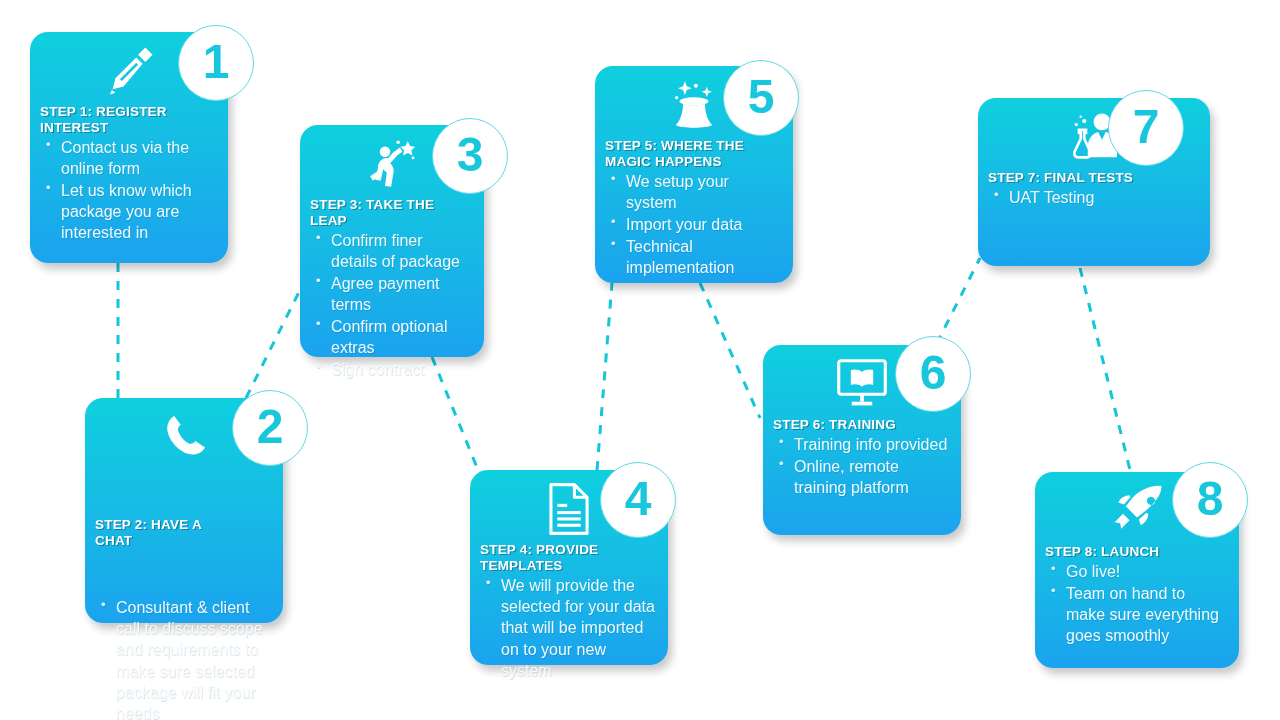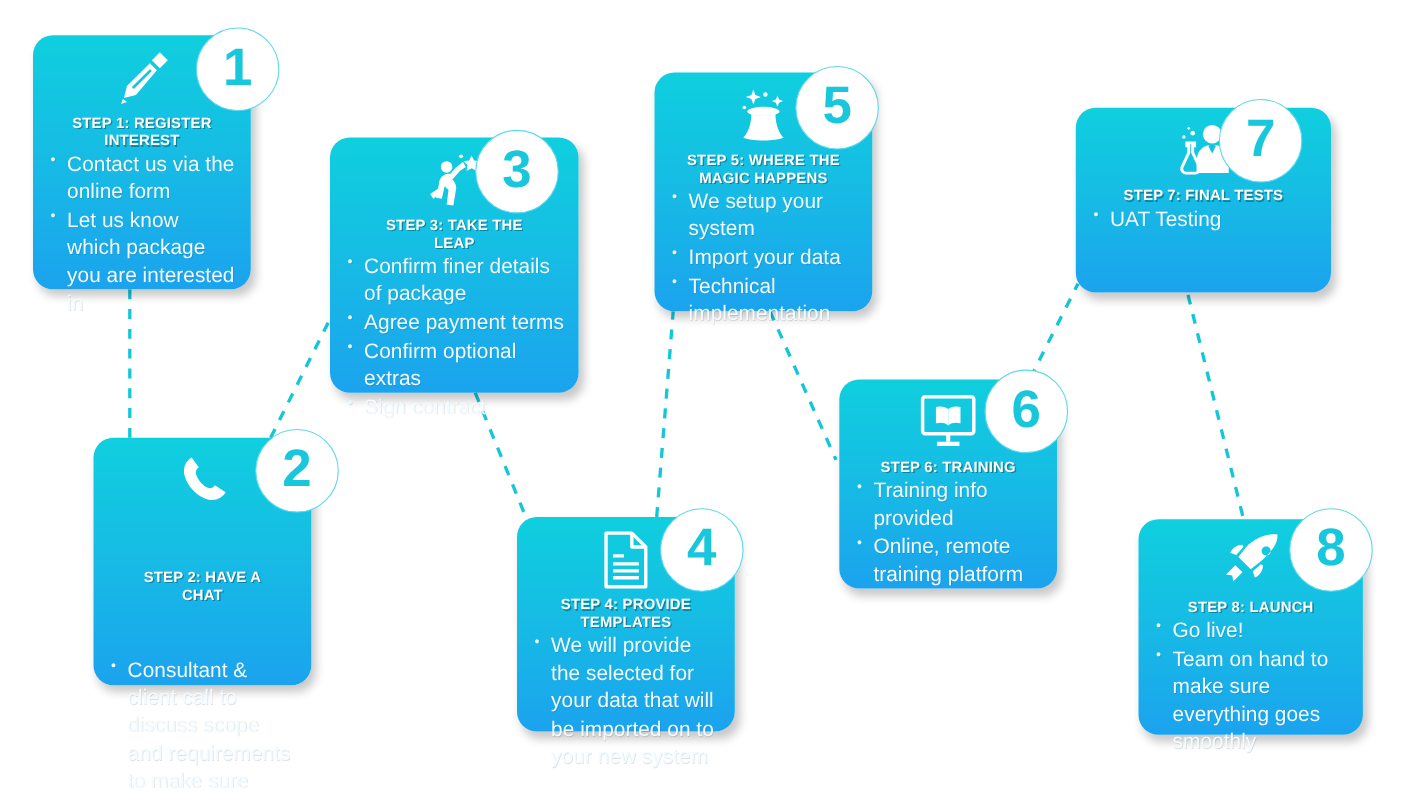--- a/index.html
+++ b/index.html
@@ -41,33 +41,32 @@
     align-items: center;
     height: 62px;
     flex: none;
   }
   .step-icon {
     display: block;
   }
   .card-title {
     font-size: 13.5px;
     font-weight: bold;
-    text-align: center;
     line-height: 1.18;
     letter-spacing: 0.2px;
     color: #ffffff;
     text-shadow: 1.2px 1.2px 0 rgba(0,0,0,0.30);
     margin: 2px 0 1px 0;
     white-space: pre-line;
   }
   .bullets {
     list-style: none;
     margin: 0;
     padding: 0 2px 0 4px;
-    font-size: 19px;
+    font-size: 16px;
     line-height: 1.33;
     color: #f2fbff;
   }
   .bullets li {
     position: relative;
     padding-left: 17px;
     margin: 0 0 0.5px 0;
     text-shadow: 0.6px 0.6px 0 rgba(0,0,0,0.12);
   }
   .bullets li::before {
@@ -140,21 +139,21 @@
 CHAT</div>
     <ul class="bullets">
       <li>Consultant &amp; client call to discuss scope and requirements to make sure selected package will fit your needs</li>
       <li>Discuss optional extras</li>
     </ul>
   </div>
   <div class="num-badge" style="left:232px; top:390px; width:76px; height:76px;">
     <span>2</span>
   </div>
 
-  <div class="step-card" style="left:300px; top:125px; width:226px; height:232px;">
+  <div class="step-card" style="left:300px; top:125px; width:184px; height:232px;">
     <div class="icon-row">
       <svg class="step-icon" width="58" height="56" viewBox="0 0 64 64" fill="#ffffff">
         <path d="M50 6 L52.6 11.4 L58.5 12.2 L54.2 16.3 L55.3 22.2 L50 19.4 L44.7 22.2 L45.8 16.3 L41.5 12.2 L47.4 11.4 Z"></path>
         <circle cx="39" cy="7" r="2"></circle>
         <circle cx="56" cy="25" r="1.6"></circle>
         <circle cx="24" cy="18" r="6"></circle>
         <path d="M25 25 C19 26 16 31 16 36 L13 50 L19 51 L22 38 L26 42 L24 57 L31 58 L34 40 C34 36 32 33 30 31 L38 22 L44 18 L41 13 L33 19 L28 25 Z"></path>
         <path d="M16 40 L7 46 L10 51 L19 45 Z"></path>
       </svg>
     </div>

